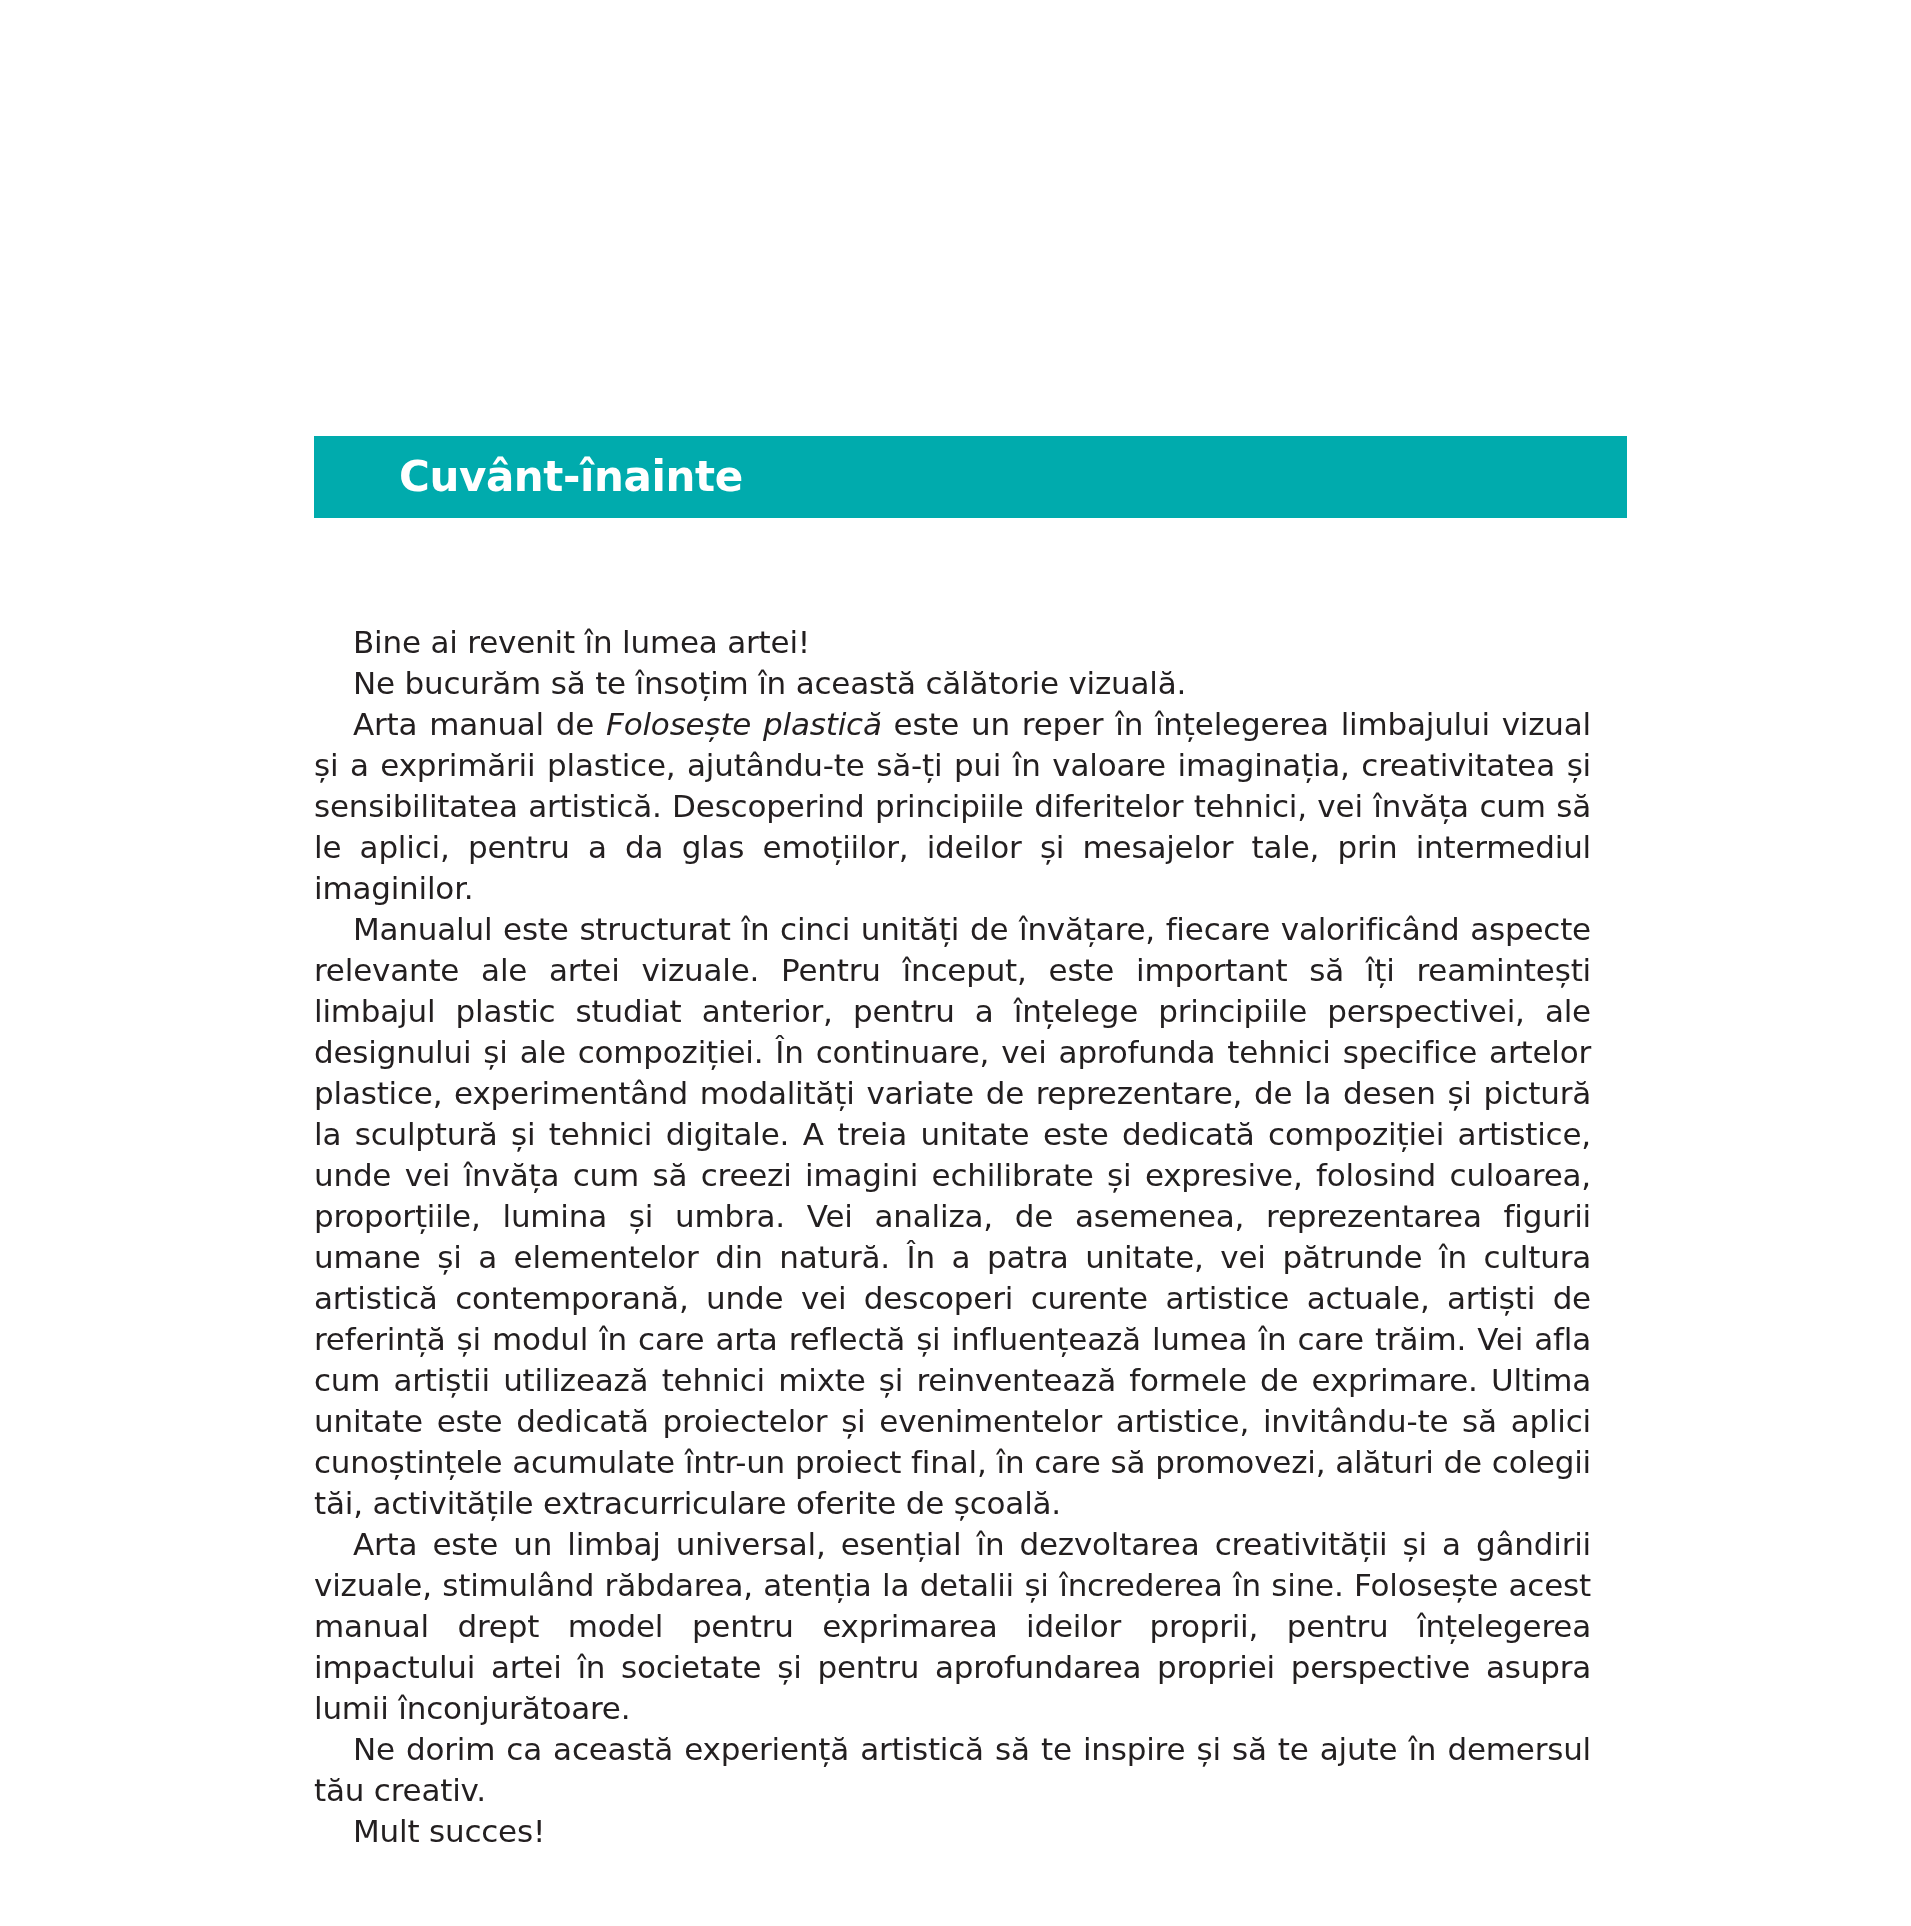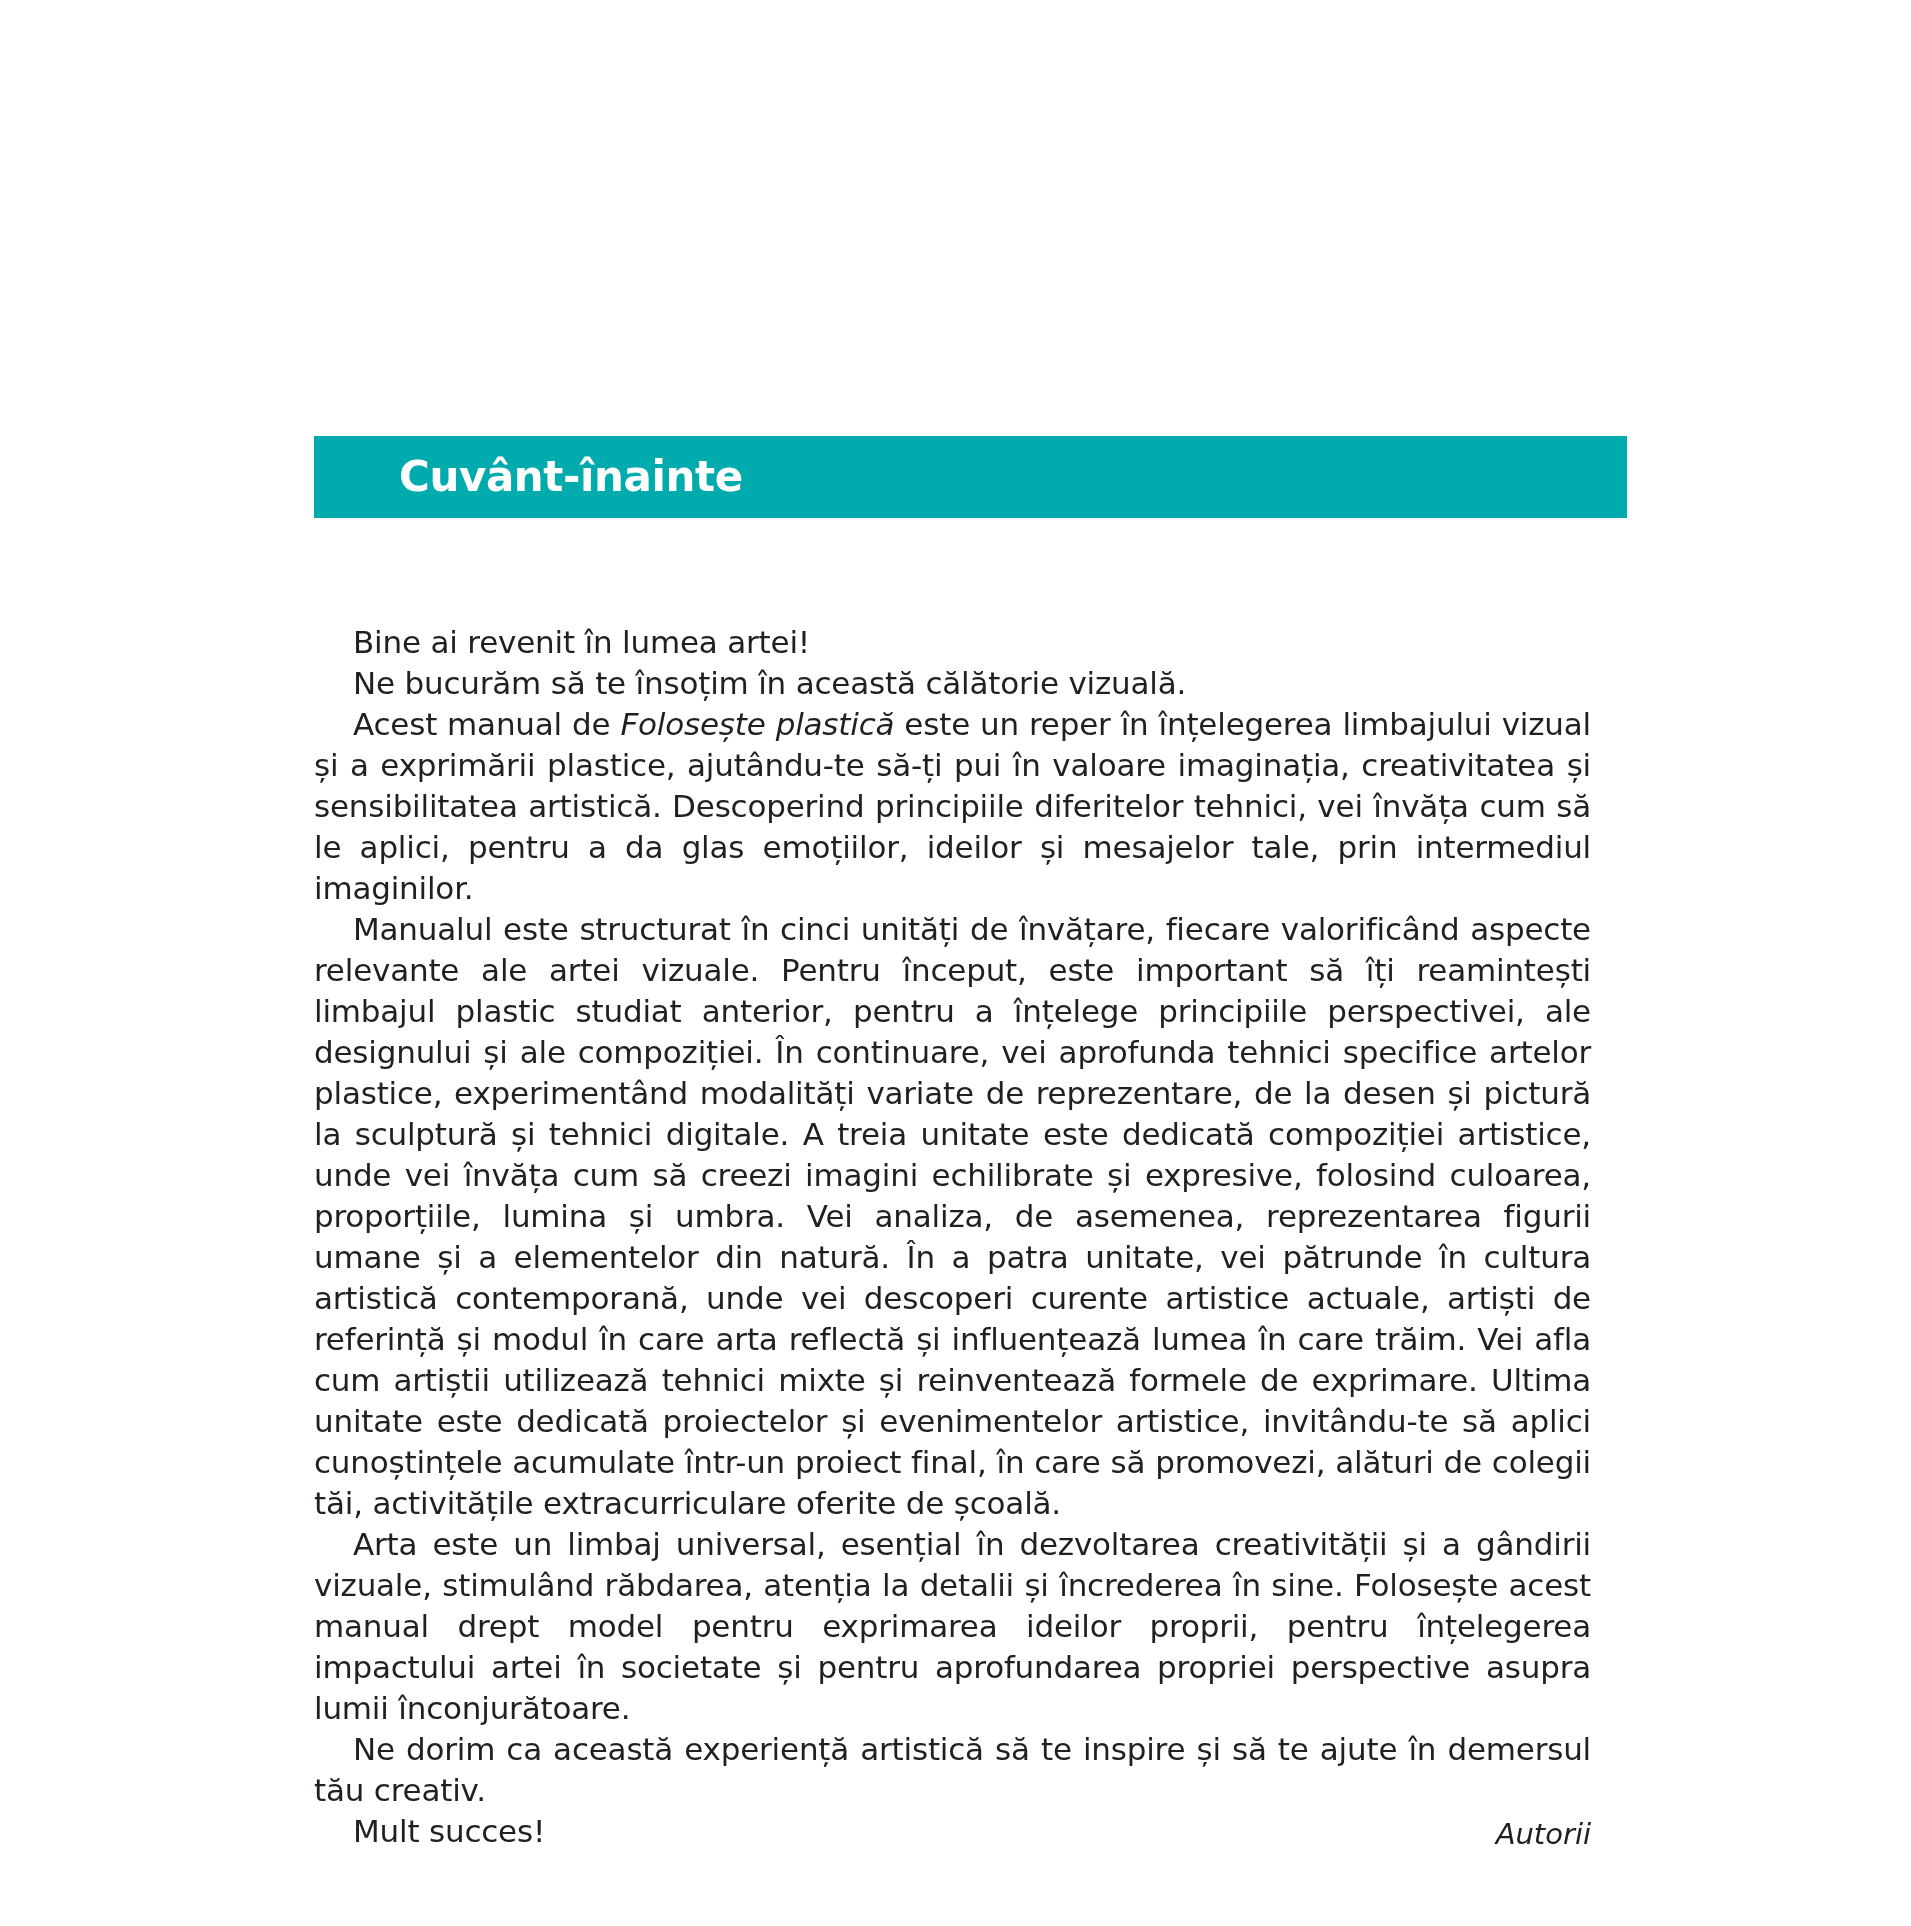--- a/index.html
+++ b/index.html
@@ -34,23 +34,22 @@
 
 <div class="page">
 
   <div class="header-bar" style="background: rgb(0, 171, 173);">
     <div class="header-title">Cuvânt-înainte</div>
   </div>
 
   <div class="body-text">
     <p>Bine ai revenit în lumea artei!</p>
     <p>Ne bucurăm să te însoțim în această călătorie vizuală.</p>
-    <p><span>Acest manual de </span><em>Folosește plastică</em><span> este un reper în înțelegerea limbajului vizual și a exprimării plastice, ajutându-te să-ți pui în valoare imaginația, creativitatea și sensibilitatea artistică. Descoperind principiile diferitelor tehnici, vei învăța cum să le aplici, pentru a da glas emoțiilor, ideilor și mesajelor tale, prin intermediul imaginilor.</span></p>
+    <p><span>Arta manual de </span><em>Folosește plastică</em><span> este un reper în înțelegerea limbajului vizual și a exprimării plastice, ajutându-te să-ți pui în valoare imaginația, creativitatea și sensibilitatea artistică. Descoperind principiile diferitelor tehnici, vei învăța cum să le aplici, pentru a da glas emoțiilor, ideilor și mesajelor tale, prin intermediul imaginilor.</span></p>
     <p>Manualul este structurat în cinci unități de învățare, fiecare valorificând aspecte relevante ale artei vizuale. Pentru început, este important să îți reamintești limbajul plastic studiat anterior, pentru a înțelege principiile perspectivei, ale designului și ale compoziției. În continuare, vei aprofunda tehnici specifice artelor plastice, experimentând modalități variate de reprezentare, de la desen și pictură la sculptură și tehnici digitale. A treia unitate este dedicată compoziției artistice, unde vei învăța cum să creezi imagini echilibrate și expresive, folosind culoarea, proporțiile, lumina și umbra. Vei analiza, de asemenea, reprezentarea figurii umane și a elementelor din natură. În a patra unitate, vei pătrunde în cultura artistică contemporană, unde vei descoperi curente artistice actuale, artiști de referință și modul în care arta reflectă și influențează lumea în care trăim. Vei afla cum artiștii utilizează tehnici mixte și reinventează formele de exprimare. Ultima unitate este dedicată proiectelor și evenimentelor artistice, invitându-te să aplici cunoștințele acumulate într-un proiect final, în care să promovezi, alături de colegii tăi, activitățile extracurriculare oferite de școală.</p>
     <p>Arta este un limbaj universal, esențial în dezvoltarea creativității și a gândirii vizuale, stimulând răbdarea, atenția la detalii și încrederea în sine. Folosește acest manual drept model pentru exprimarea ideilor proprii, pentru înțelegerea impactului artei în societate și pentru aprofundarea propriei perspective asupra lumii înconjurătoare.</p>
     <p>Ne dorim ca această experiență artistică să te inspire și să te ajute în demersul tău creativ.</p>
     <p>Mult succes!</p>
   </div>
 
-  <div class="signature">Autorii</div>
 
 </div>
 
 
 </body></html>

